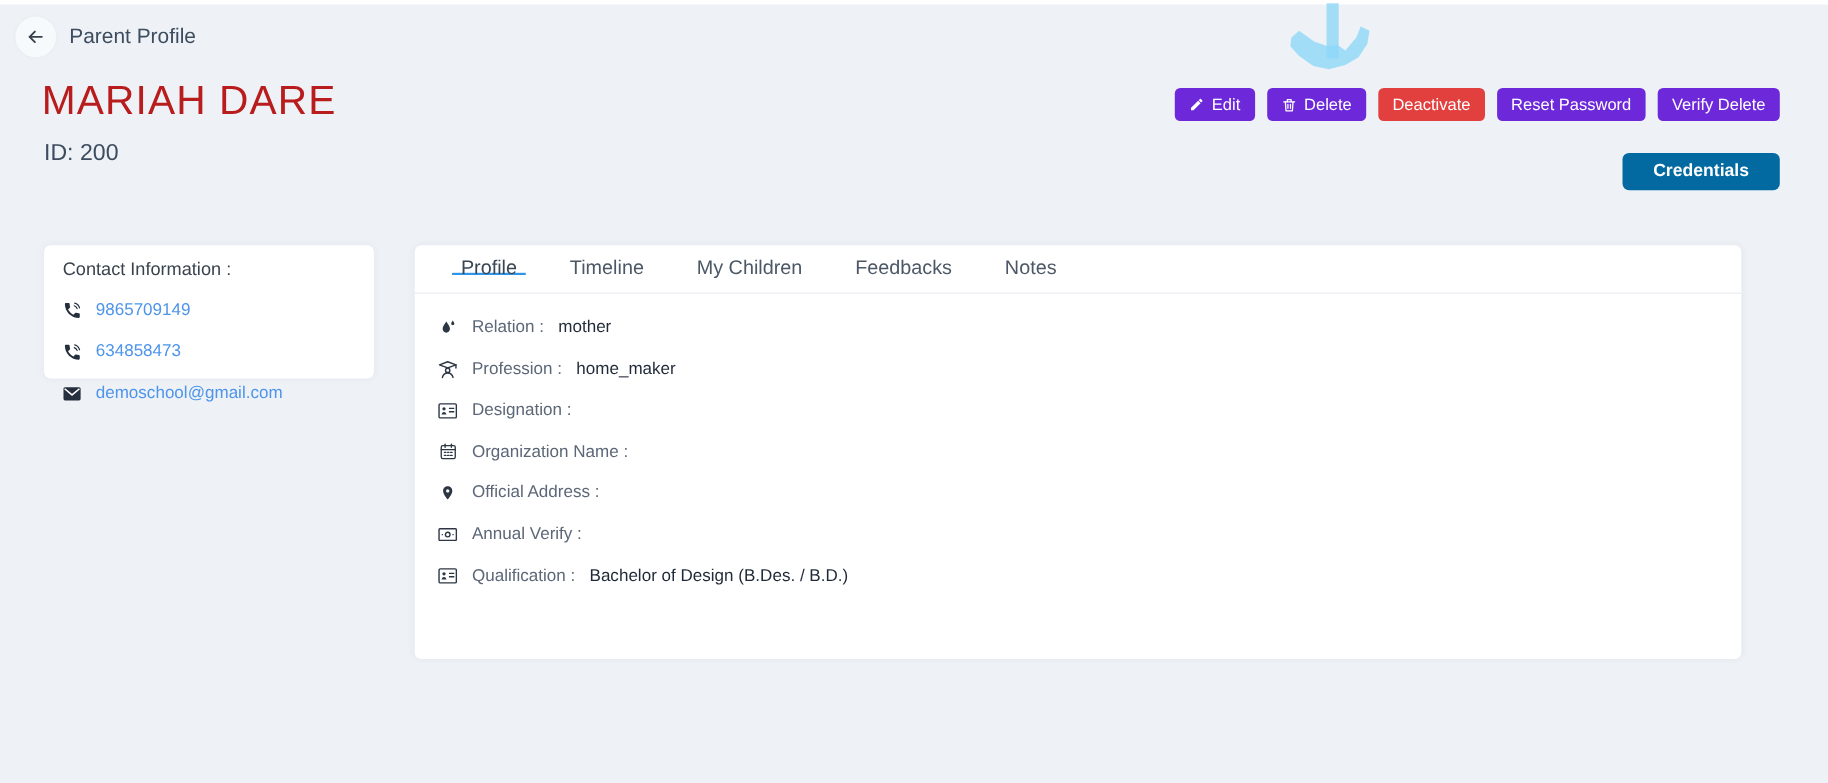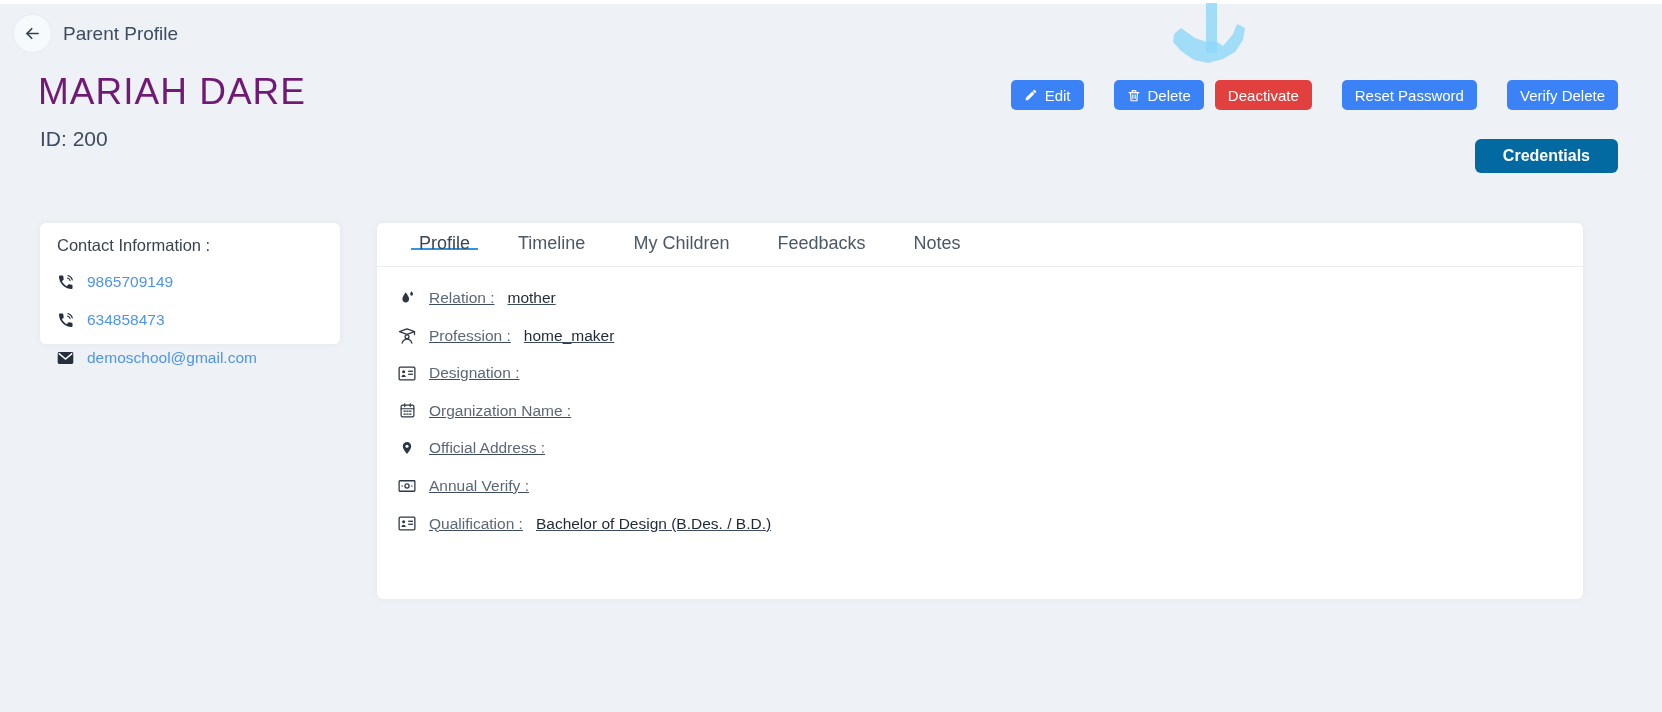--- a/index.html
+++ b/index.html
@@ -20,21 +20,21 @@
     background:#f7fafc; border:none; cursor:pointer;
     display:flex; align-items:center; justify-content:center;
     box-shadow:0 0 4px rgba(30,40,60,0.04);
   }
   .page-title {
     position:absolute; left:63px; top:23px;
     font-size:19px; font-weight:500; color:#3d4c5e;
   }
   .profile-name {
     position:absolute; left:38px; top:71px;
-    font-size:37px; font-weight:500; letter-spacing:1px; color:#701a75;
+    font-size:37px; font-weight:500; letter-spacing:1px; color:#b91c1c;
   }
   .profile-id {
     position:absolute; left:40px; top:127px;
     font-size:21px; font-weight:400; color:#3d4c5e;
   }
 
   
   .annotation-arrow { position:absolute; left:1150px; top:0; width:130px; height:80px; }
 
   
@@ -42,21 +42,21 @@
     position:absolute; top:80px; right:44px;
     display:flex; gap:11px; align-items:center;
   }
   .btn {
     display:inline-flex; align-items:center; gap:7px;
     border:none; border-radius:5px; cursor:pointer;
     height:30px; padding:0 13px;
     font-family:"Liberation Sans", sans-serif;
     font-size:15px; color:#ffffff; white-space:nowrap;
   }
-  .btn-blue { background:#3b82f6;margin-left:19px; }
+  .btn-blue { background:#6d28d9; }
   .btn-red  { background:#e2403f; }
   .credentials-row { position:absolute; top:139px; right:44px; }
   .btn-green {
     background:#0369a1; height:34px; padding:0 28px;
     font-size:16px; font-weight:700; border-radius:6px;
   }
 
   
   .card {
     position:absolute; background:#ffffff; border-radius:6px;
@@ -74,21 +74,21 @@
     border-bottom:1px solid #e7eaee; padding-left:18px;
   }
   .tab {
     display:flex; align-items:center; padding:0 8px; margin:16px 16px;
     font-size:18px; color:#4c5866; cursor:pointer;
     border-bottom:2.5px solid transparent;
   }
   .tab.active { color:#3a4654; border-bottom-color:#2e95e8; }
 
   .details { padding:19px 0 0 20px; }
-  .detail-row { display:flex; align-items:center; height:24px; margin-bottom:13.6px;text-decoration:underline; }
+  .detail-row { display:flex; align-items:center; height:24px; margin-bottom:13.6px; }
   .d-icon { width:20px; display:flex; justify-content:center; color:#3a4657; }
   .d-label { margin-left:12px; font-size:15.5px; color:#5c6777; }
   .d-value { margin-left:13px; font-size:15.5px; font-weight:500; color:#1f2937; }
 
   svg { display:block; }
 </style>
 </head>
 <body>
 
 <div class="top-strip"></div>

